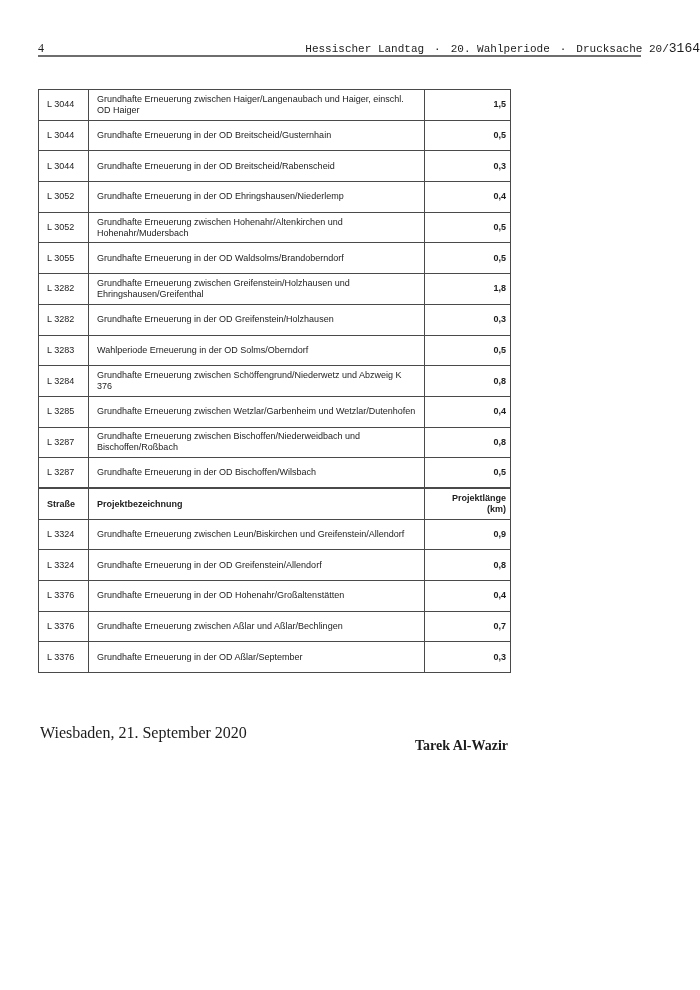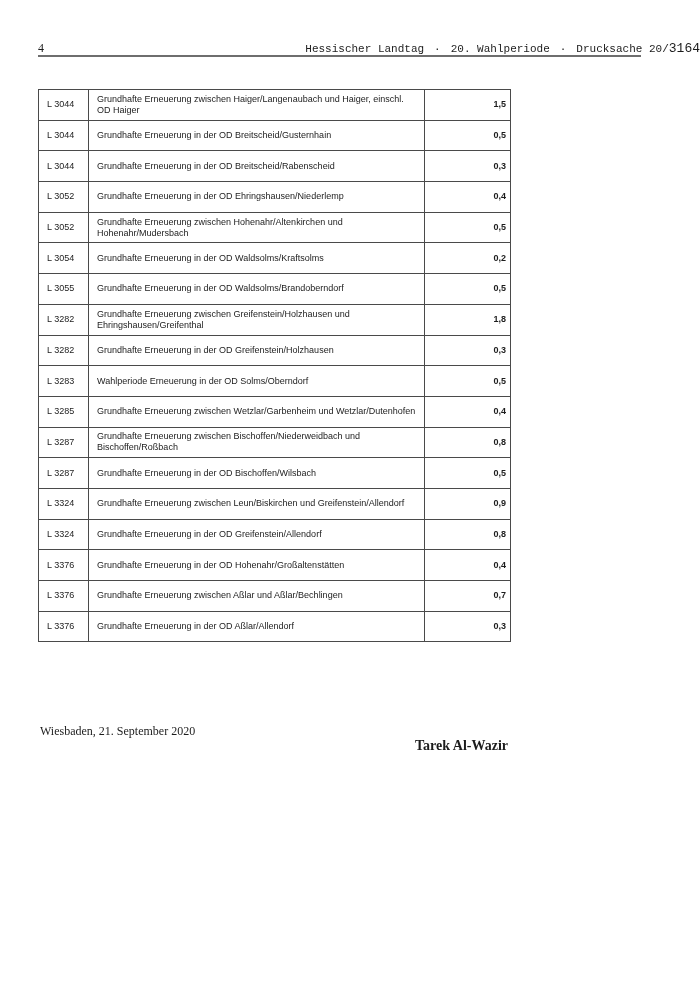--- a/index.html
+++ b/index.html
@@ -72,21 +72,21 @@
     font-weight: 700;
     border-top-width: 2px;
   }
 
   
   .footer-date {
     position: absolute;
     left: 40px;
     top: 724px;
     font-family: "Liberation Serif", serif;
-    font-size: 12px;
+    font-size: 16px;
   }
   .footer-signature {
     position: absolute;
     left: 38px;
     top: 738px;
     width: 470px;
     text-align: right;
     font-family: "Liberation Serif", serif;
     font-size: 14px;
     font-weight: 700;
@@ -131,59 +131,65 @@
           <td class="street-cell">L 3052</td>
           <td class="description-cell">Grundhafte Erneuerung in der OD Ehringshausen/Niederlemp</td>
           <td class="length-cell">0,4</td>
         </tr>
         <tr>
           <td class="street-cell">L 3052</td>
           <td class="description-cell">Grundhafte Erneuerung zwischen Hohenahr/Altenkirchen und Hohenahr/Mudersbach</td>
           <td class="length-cell">0,5</td>
         </tr>
         <tr>
-          <td class="street-cell">L 3054</td>
-          <td class="description-cell">Grundhafte Erneuerung in der OD Waldsolms/Kraftsolms</td>
-          <td class="length-cell">0,2</td>
-        </tr>
-        <tr>
           <td class="street-cell">L 3055</td>
           <td class="description-cell">Grundhafte Erneuerung in der OD Waldsolms/Brandoberndorf</td>
           <td class="length-cell">0,5</td>
         </tr>
         <tr>
           <td class="street-cell">L 3282</td>
           <td class="description-cell">Grundhafte Erneuerung zwischen Greifenstein/Holzhausen und Ehringshausen/Greifenthal</td>
           <td class="length-cell">1,8</td>
         </tr>
         <tr>
           <td class="street-cell">L 3282</td>
           <td class="description-cell">Grundhafte Erneuerung in der OD Greifenstein/Holzhausen</td>
           <td class="length-cell">0,3</td>
         </tr>
         <tr>
           <td class="street-cell">L 3283</td>
           <td class="description-cell">Wahlperiode Erneuerung in der OD Solms/Oberndorf</td>
           <td class="length-cell">0,5</td>
         </tr>
         <tr>
+          <td class="street-cell">L 3284</td>
+          <td class="description-cell">Grundhafte Erneuerung zwischen Schöffengrund/Niederwetz und Abzweig K 376</td>
+          <td class="length-cell">0,8</td>
+        </tr>
+        <tr>
           <td class="street-cell">L 3285</td>
           <td class="description-cell">Grundhafte Erneuerung zwischen Wetzlar/Garbenheim und Wetzlar/Dutenhofen</td>
           <td class="length-cell">0,4</td>
         </tr>
         <tr>
           <td class="street-cell">L 3287</td>
           <td class="description-cell">Grundhafte Erneuerung zwischen Bischoffen/Niederweidbach und Bischoffen/Roßbach</td>
           <td class="length-cell">0,8</td>
         </tr>
         <tr>
           <td class="street-cell">L 3287</td>
           <td class="description-cell">Grundhafte Erneuerung in der OD Bischoffen/Wilsbach</td>
           <td class="length-cell">0,5</td>
         </tr>
+        <tr class="header-row">
+          <td class="street-cell">Straße</td>
+          <td class="description-cell">Projektbezeichnung</td>
+          <td class="length-cell">Projektlänge
+(km)</td>
+        </tr>
         <tr>
           <td class="street-cell">L 3324</td>
           <td class="description-cell">Grundhafte Erneuerung zwischen Leun/Biskirchen und Greifenstein/Allendorf</td>
           <td class="length-cell">0,9</td>
         </tr>
         <tr>
           <td class="street-cell">L 3324</td>
           <td class="description-cell">Grundhafte Erneuerung in der OD Greifenstein/Allendorf</td>
           <td class="length-cell">0,8</td>
         </tr>
@@ -192,21 +198,21 @@
           <td class="description-cell">Grundhafte Erneuerung in der OD Hohenahr/Großaltenstätten</td>
           <td class="length-cell">0,4</td>
         </tr>
         <tr>
           <td class="street-cell">L 3376</td>
           <td class="description-cell">Grundhafte Erneuerung zwischen Aßlar und Aßlar/Bechlingen</td>
           <td class="length-cell">0,7</td>
         </tr>
         <tr>
           <td class="street-cell">L 3376</td>
-          <td class="description-cell">Grundhafte Erneuerung in der OD Aßlar/Allendorf</td>
+          <td class="description-cell">Grundhafte Erneuerung in der OD Aßlar/September</td>
           <td class="length-cell">0,3</td>
         </tr>
       </tbody>
   </table>
 
   <div class="footer-date">Wiesbaden, 21. September 2020</div>
 
   <div class="footer-signature">Tarek Al-Wazir</div>
 
 </div>

